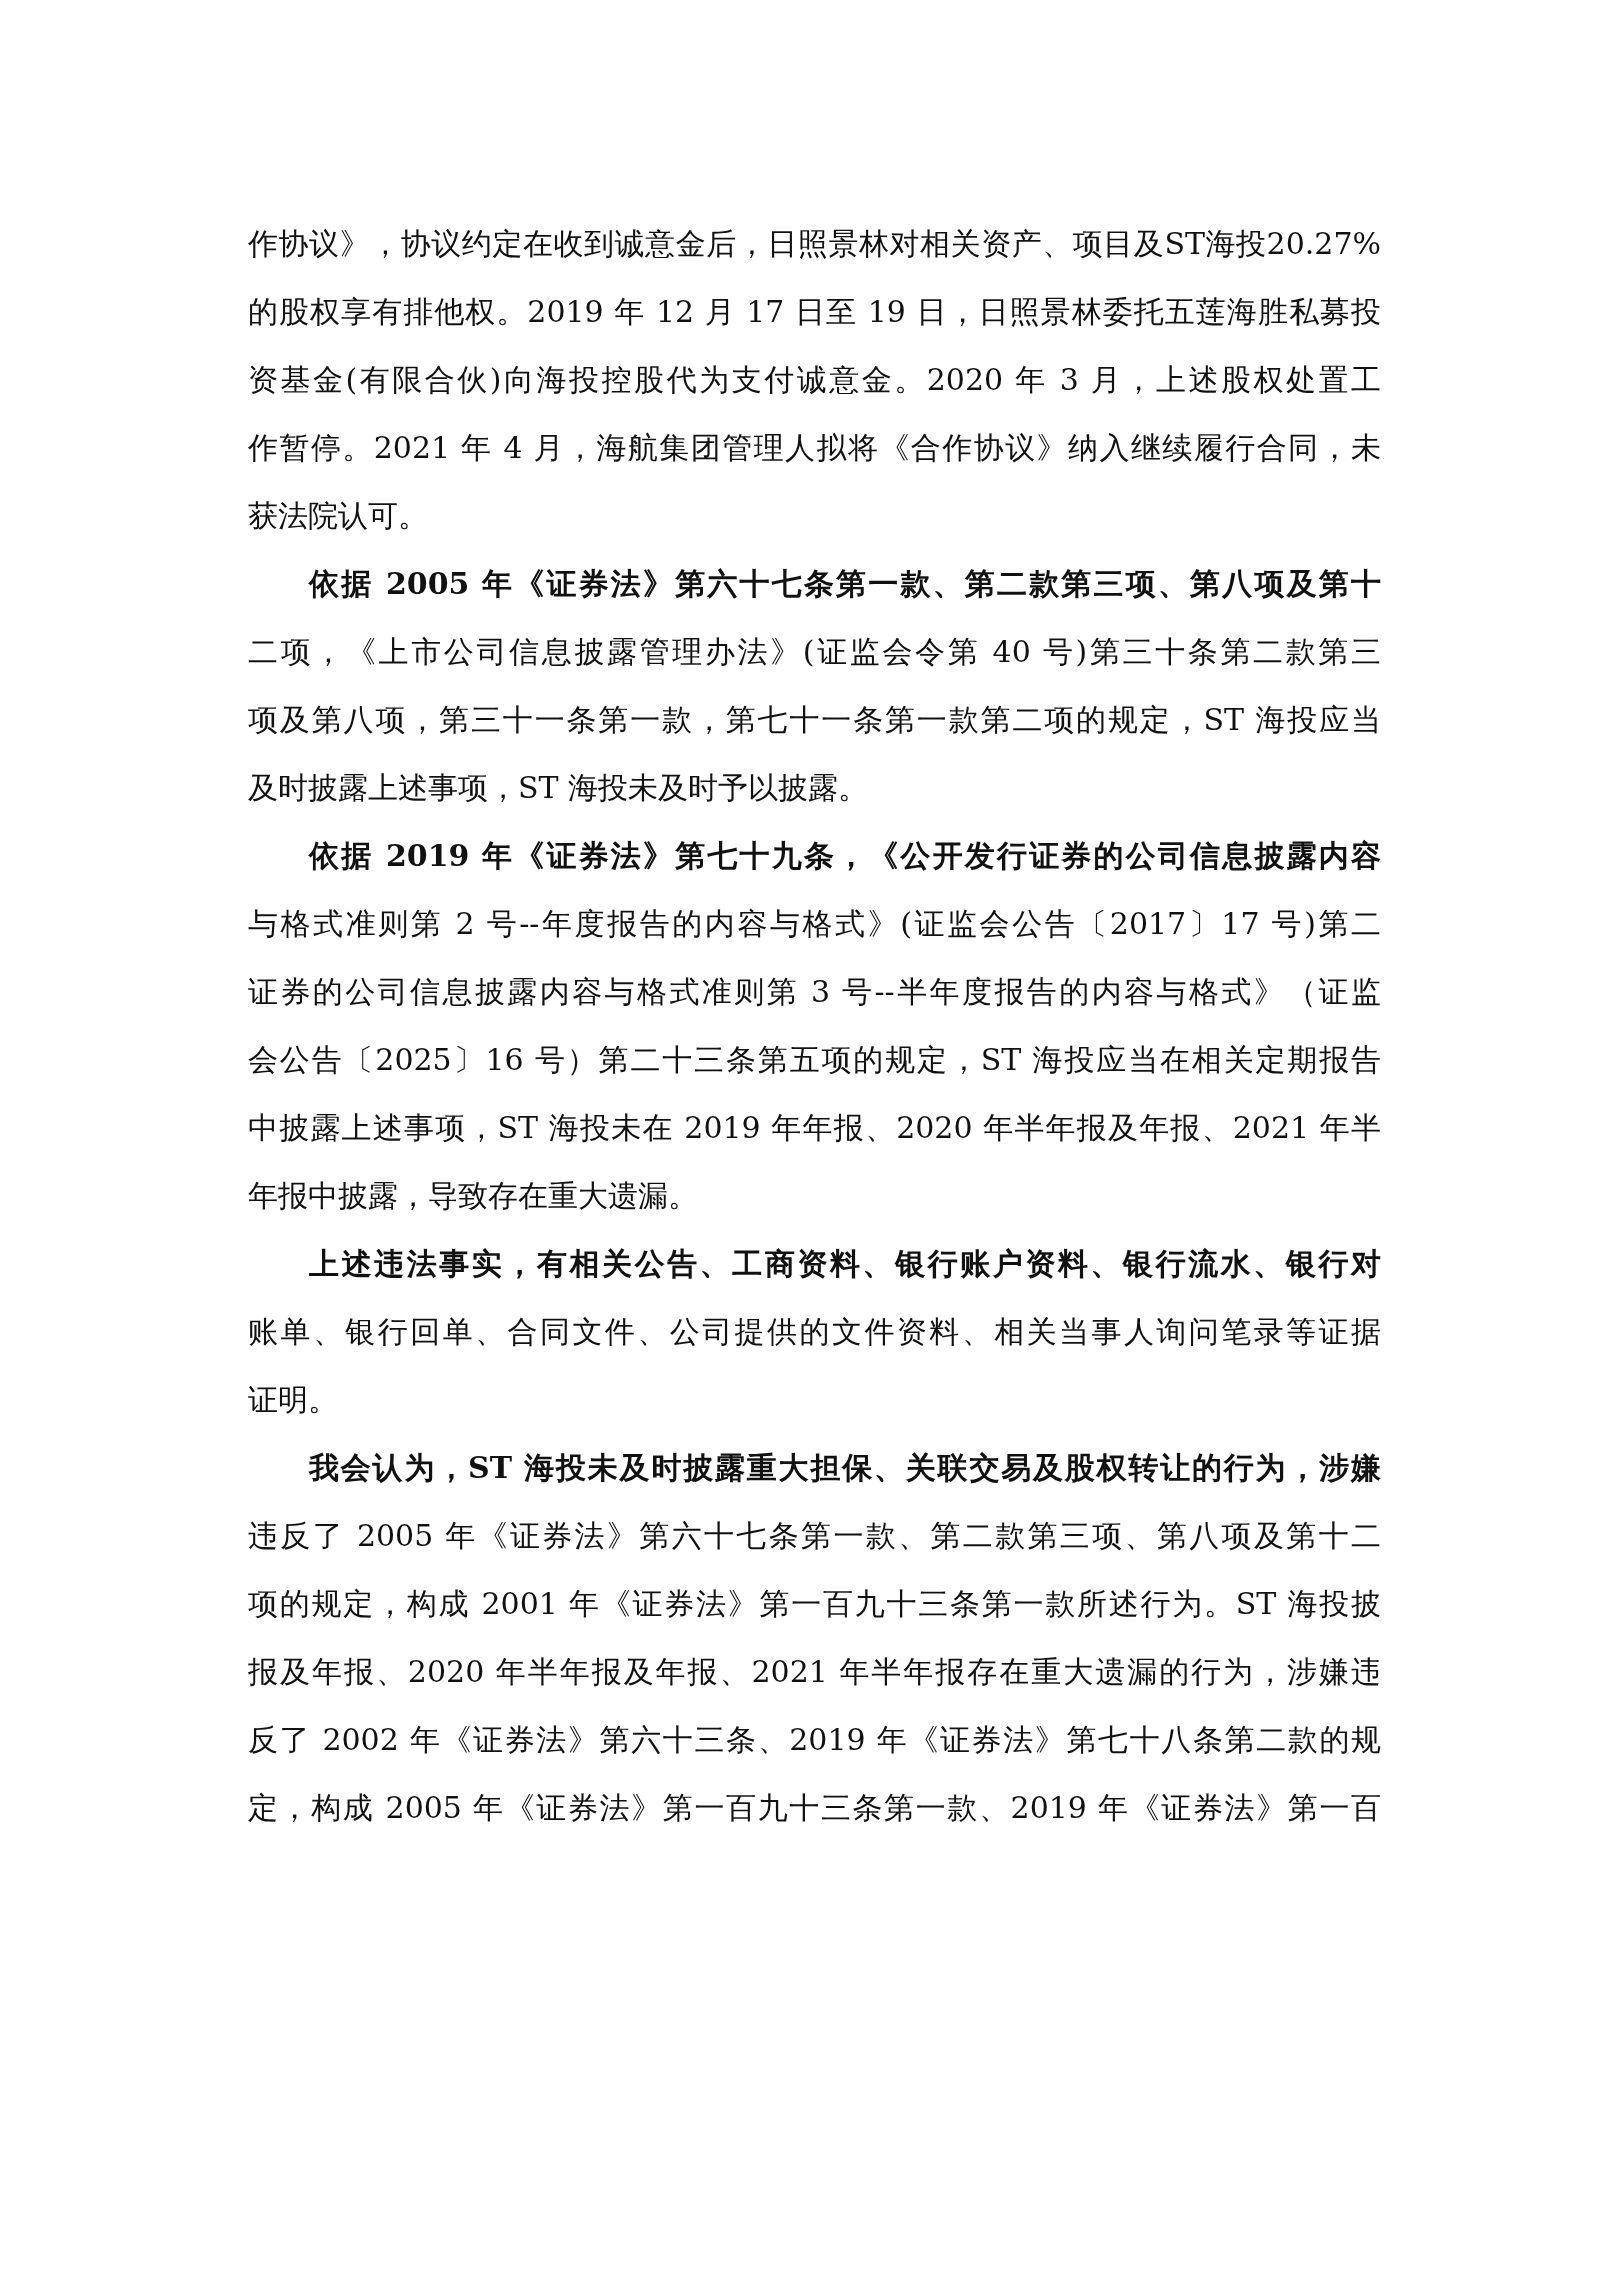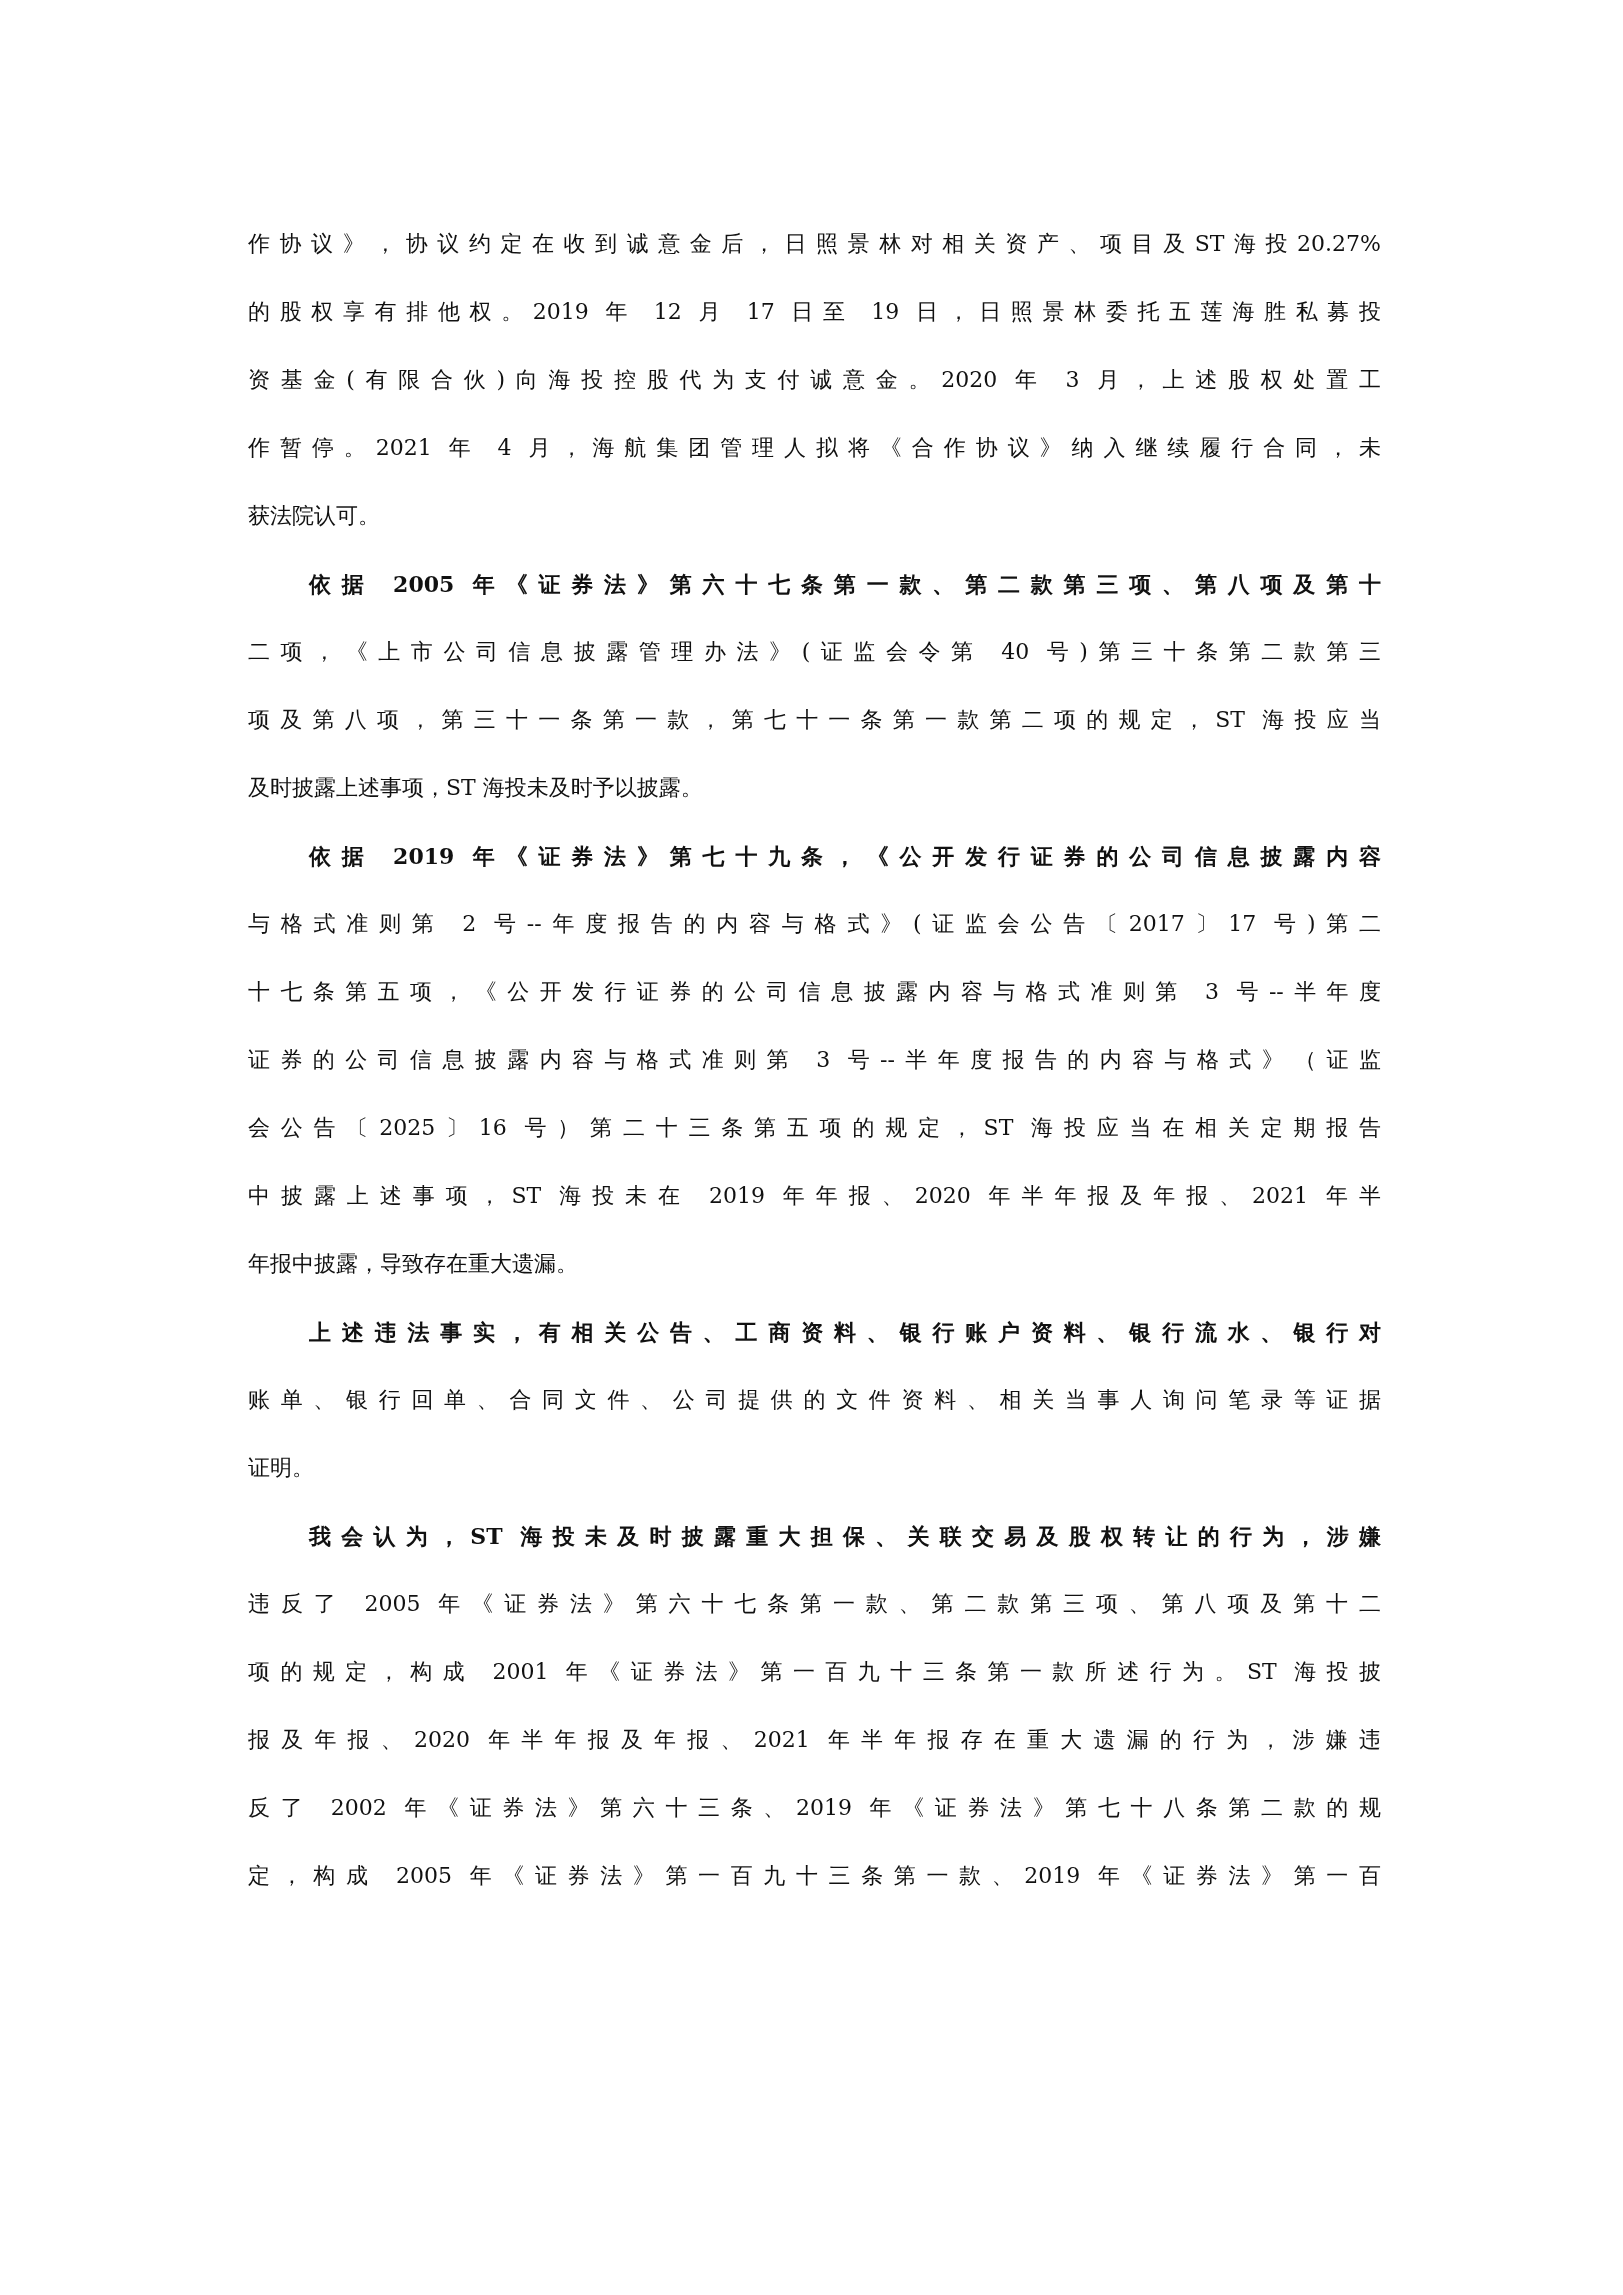--- a/index.html
+++ b/index.html
@@ -17,21 +17,21 @@
     }
     .page {
       position: absolute;
       left: 248px;
       top: 210px;
       width: 1133px;
     }
     .line {
       height: 68px;
       line-height: 68px;
-      font-size: 22px;
+      font-size: 30px;
       white-space: nowrap;
       text-align: justify;
       text-align-last: justify;
       overflow: visible;
     }
     .line.last {
       text-align-last: left;
     }
     .line.indent {
       padding-left: 61px;
@@ -54,21 +54,20 @@
   <div class="paragraph">
     <div class="line indent">依据 2005 年《证券法》第六十七条第一款、第二款第三项、第八项及第十</div>
     <div class="line">二项，《上市公司信息披露管理办法》(证监会令第 40 号)第三十条第二款第三</div>
     <div class="line">项及第八项，第三十一条第一款，第七十一条第一款第二项的规定，ST 海投应当</div>
     <div class="line last">及时披露上述事项，ST 海投未及时予以披露。</div>
   </div>
 
   <div class="paragraph">
     <div class="line indent">依据 2019 年《证券法》第七十九条，《公开发行证券的公司信息披露内容</div>
     <div class="line">与格式准则第 2 号--年度报告的内容与格式》(证监会公告〔2017〕17 号)第二</div>
-    <div class="line">十七条第五项，《公开发行证券的公司信息披露内容与格式准则第 3 号--半年度</div>
     <div class="line">证券的公司信息披露内容与格式准则第 3 号--半年度报告的内容与格式》（证监</div>
     <div class="line">会公告〔2025〕16 号）第二十三条第五项的规定，ST 海投应当在相关定期报告</div>
     <div class="line">中披露上述事项，ST 海投未在 2019 年年报、2020 年半年报及年报、2021 年半</div>
     <div class="line last">年报中披露，导致存在重大遗漏。</div>
   </div>
 
   <div class="paragraph">
     <div class="line indent">上述违法事实，有相关公告、工商资料、银行账户资料、银行流水、银行对</div>
     <div class="line">账单、银行回单、合同文件、公司提供的文件资料、相关当事人询问笔录等证据</div>
     <div class="line last">证明。</div>

